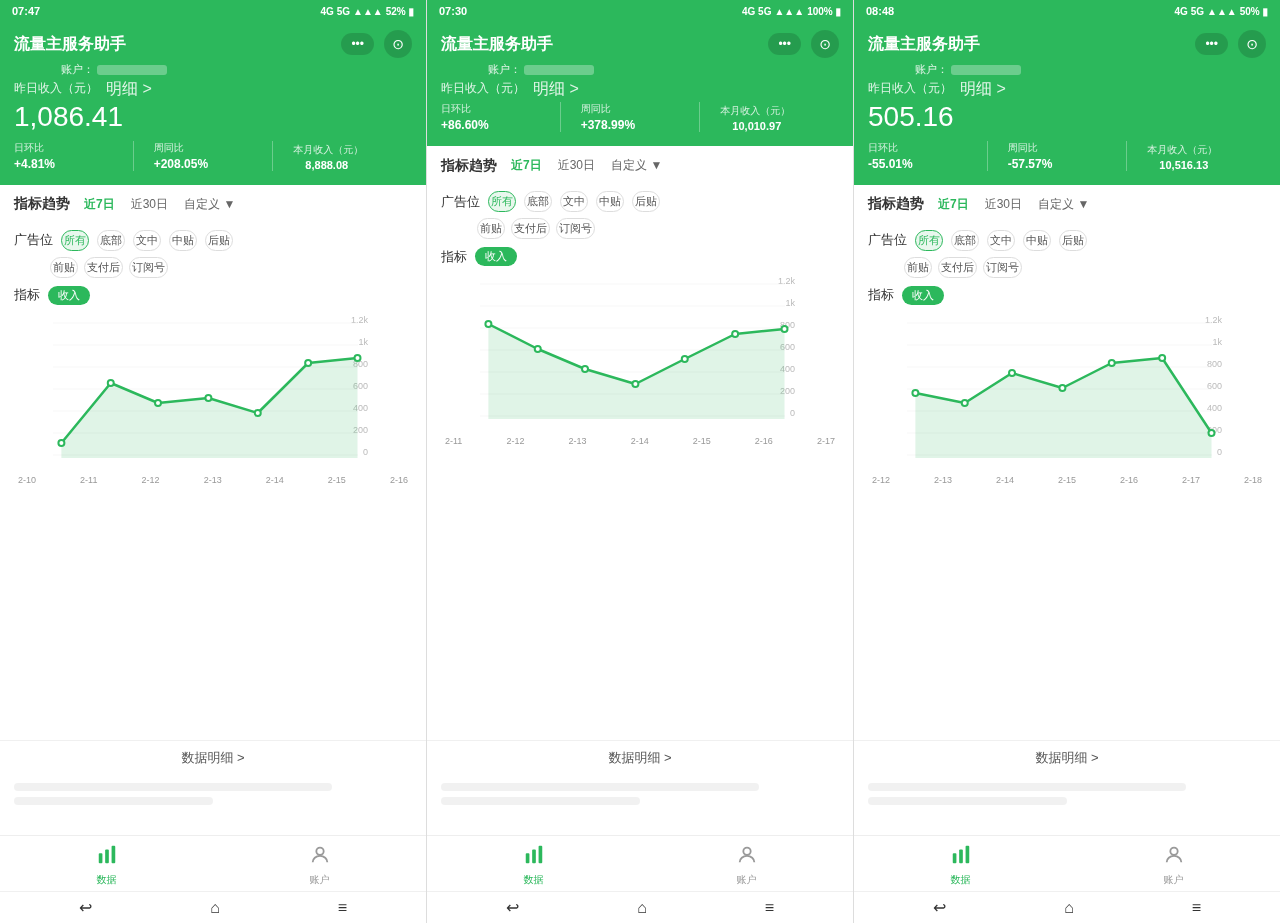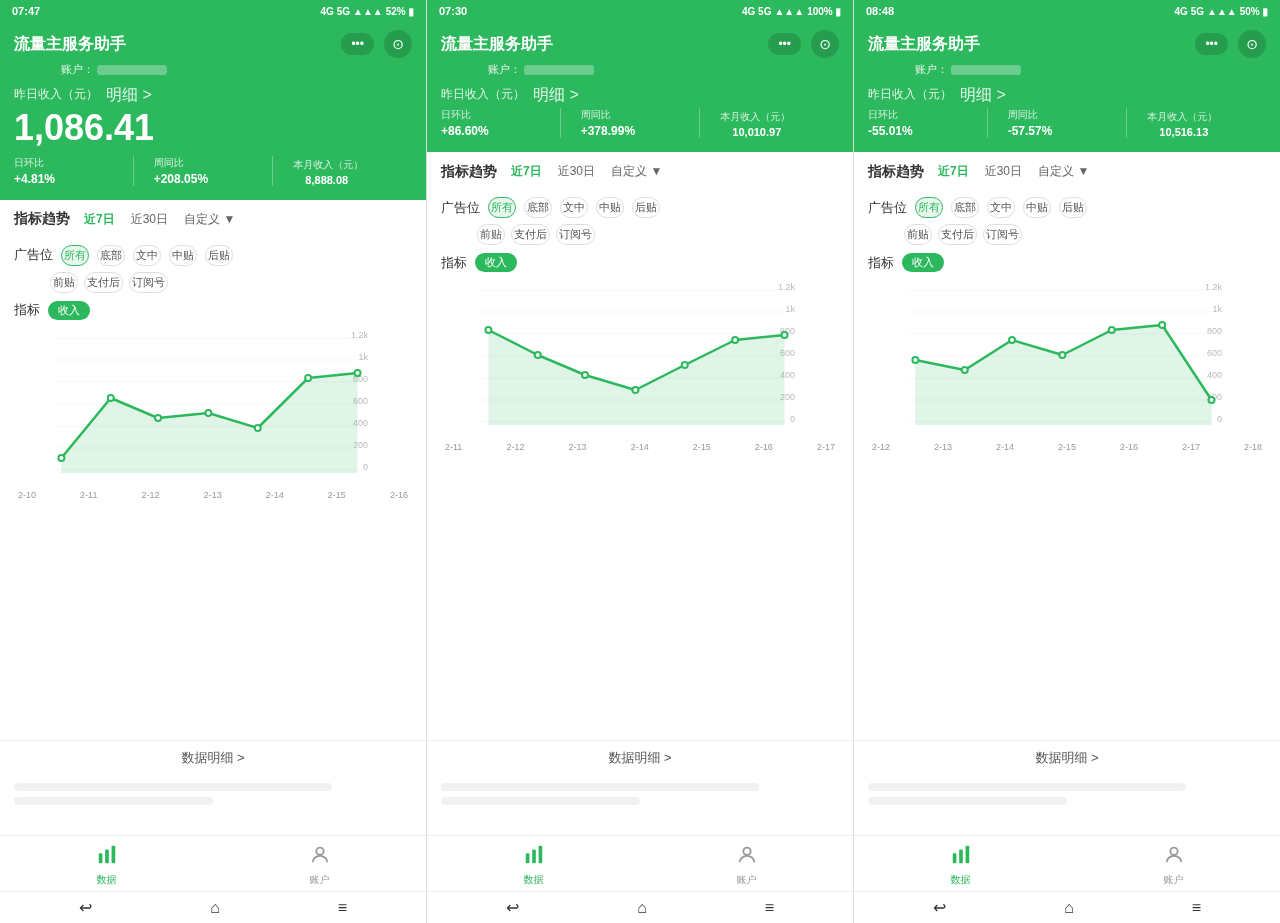--- a/index.html
+++ b/index.html
@@ -74,21 +74,21 @@
       background: rgba(0,0,0,0.15);
       display: flex;
       align-items: center;
       justify-content: center;
       font-size: 14px;
       color: white;
     }
     .account-row {
       font-size: 11px;
       color: rgba(255,255,255,0.85);
-      margin-bottom: 8px;
+      margin-bottom: 2px;
       padding-left: 47px;
     }
     .account-blur {
       display: inline-block;
       width: 70px;
       height: 10px;
       background: rgba(255,255,255,0.3);
       border-radius: 3px;
       vertical-align: middle;
     }
@@ -96,22 +96,22 @@
       font-size: 12px;
       color: rgba(255,255,255,0.85);
       margin-bottom: 2px;
     }
     .detail-link {
       font-size: 16px;
       color: rgba(255,255,255,0.85);
       margin-left: 8px;
     }
     .big-amount {
-      font-size: 36px;
-      font-weight: 700;
+      font-size: 28px;
+      font-weight: 400;
       color: white;
       margin-bottom: 8px;
       line-height: 1.1;
     }
     .stats-row {
       display: flex;
       gap: 12px;
       align-items: flex-end;
     }
     .stat-item {
@@ -704,20 +704,21 @@
       </div>
     </div>
     <div class="account-row">
       <span>账户：</span>
       <span class="account-blur"></span>
     </div>
     <div style="display:flex;align-items:center;margin-bottom:2px;">
       <span class="yesterday-label">昨日收入（元）</span>
       <span class="detail-link">明细 &gt;</span>
     </div>
+    <div class="big-amount">505.16</div>
     <div class="stats-row">
 
         <div class="stat-item">
           <div class="stat-label">日环比</div>
           <div class="stat-value">-55.01%</div>
         </div>
 
         <div class="stat-item">
           <div class="stat-label">周同比</div>
           <div class="stat-value">-57.57%</div>

